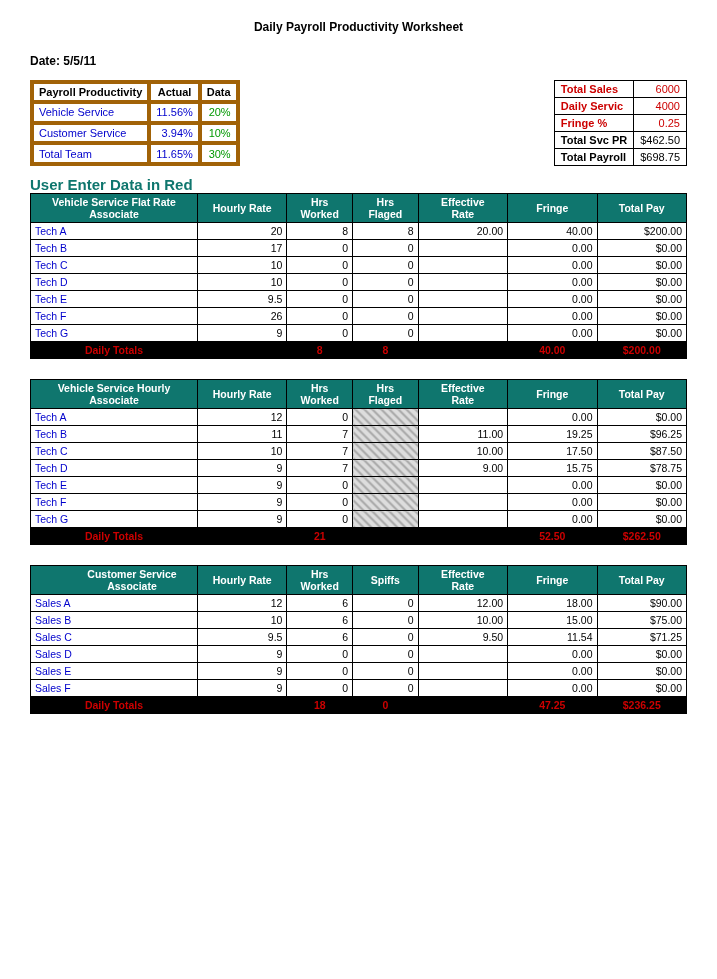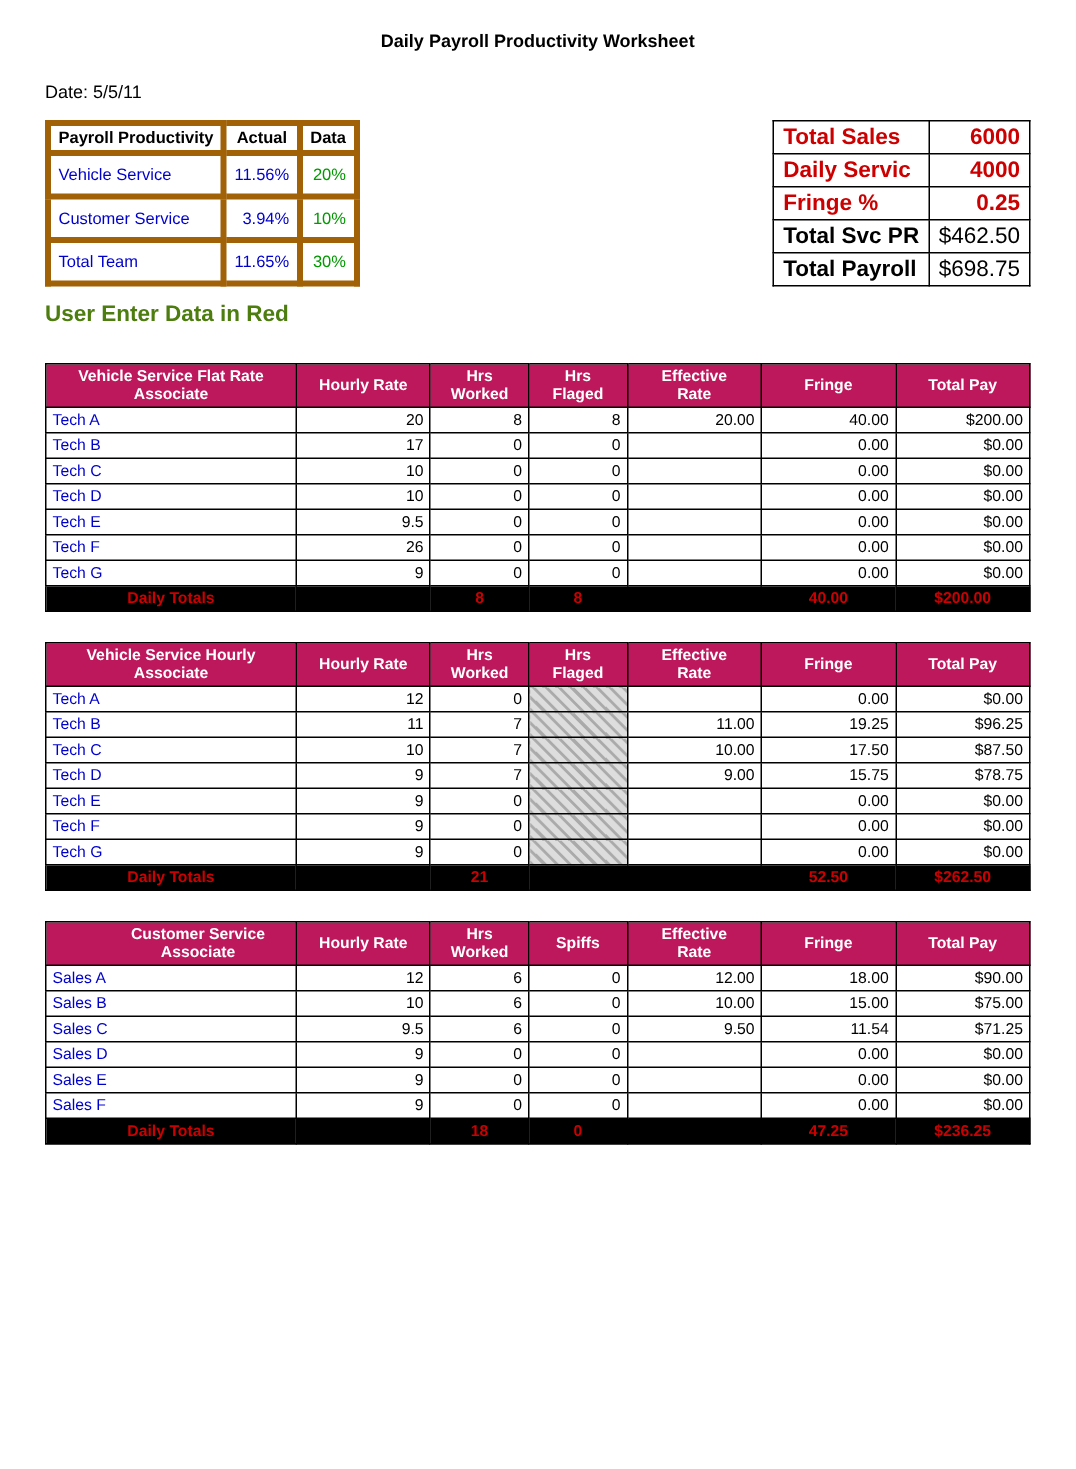--- a/index.html
+++ b/index.html
@@ -13,21 +13,21 @@
       padding: 20px 30px;
     }
     .page-title {
       text-align: center;
       font-size: 12px;
       font-weight: bold;
       margin-bottom: 20px;
     }
     .date-line {
       font-size: 12px;
-      font-weight: normal;
+      font-weight: bold;
       margin-bottom: 12px;
     }
     .top-section {
       display: flex;
       justify-content: space-between;
       margin-bottom: 10px;
     }
     .productivity-table {
       border-collapse: collapse;
     }
@@ -43,50 +43,50 @@
     .blue-text { color: #0000cc; }
     .green-text { color: #009900; }
     .right-align { text-align: right; }
 
     .right-table {
       border-collapse: collapse;
     }
     .right-table td {
       border: 1px solid #000;
       padding: 2px 6px;
-      font-size: 15px;
+      font-size: 11px;
     }
     .right-table .label-cell {
       font-weight: bold;
     }
     .right-table .red-label {
       color: #cc0000;
       font-weight: bold;
     }
-    .right-table .value-red { color: #cc0000; font-weight: bold; }
+    .right-table .value-red { color: #cc0000; font-weight: normal; }
 
     .section-header {
-      color: #4d7c0f;
+      color: #0f766e;
       font-size: 15px;
       font-weight: bold;
-      margin: 8px 0 24px 0;
+      margin: 8px 0 0 0;
     }
 
     .data-table {
       border-collapse: collapse;
       width: 100%;
       margin-bottom: 20px;
     }
     .data-table th, .data-table td {
       border: 1px solid #000;
       padding: 2px 4px;
       font-size: 10.5px;
     }
     .data-table th {
-      background: #be185d;
+      background: #0f766e;
       color: #fff;
       font-weight: bold;
       text-align: center;
       vertical-align: middle;
     }
     .data-table td {
       text-align: right;
       vertical-align: middle;
     }
     .data-table td.name-cell {

